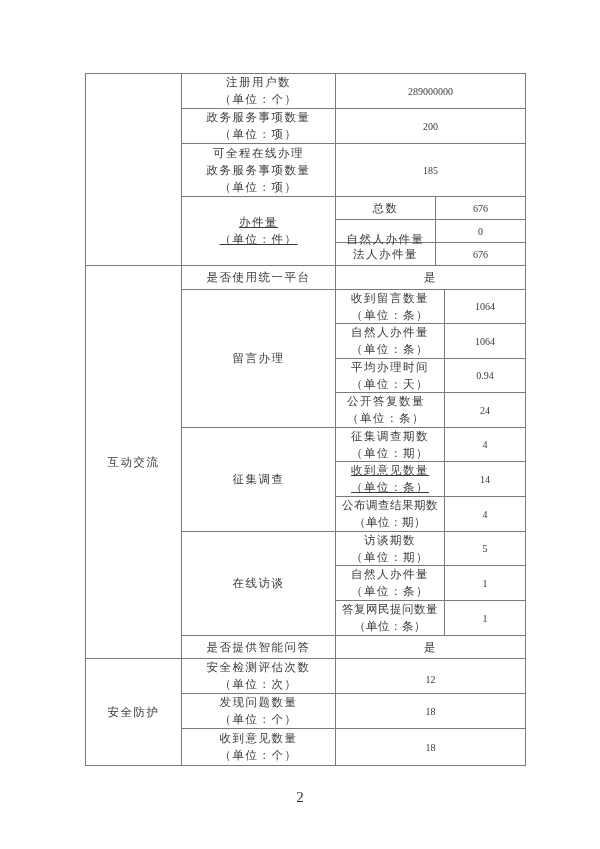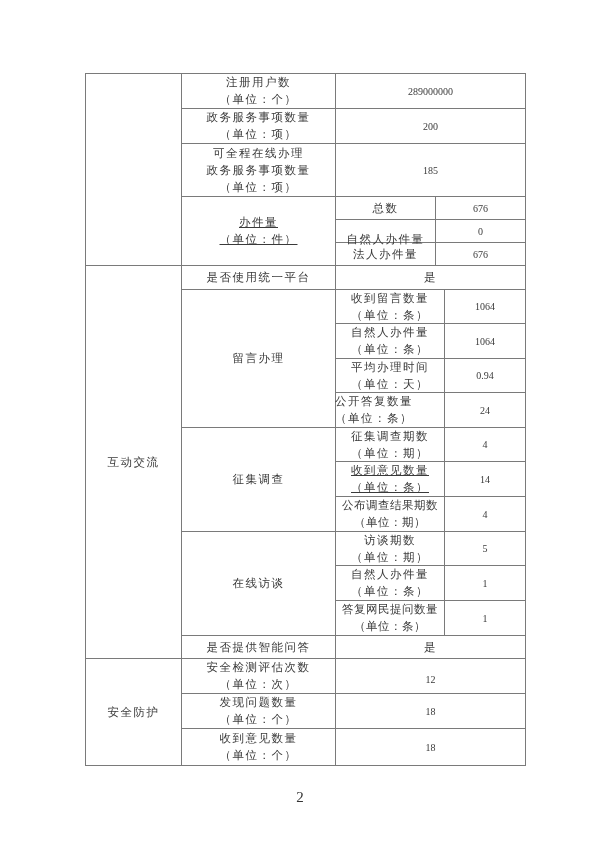--- a/index.html
+++ b/index.html
@@ -84,21 +84,21 @@
 <div class="cell" style="left:182px;top:290px;width:153px;height:137px;">留言办理</div>
 <div class="cell ml" style="left:336px;top:290px;width:108px;height:33px;">收到留言数量
 （单位：条）</div>
 <div class="cell num" style="left:445px;top:290px;width:80px;height:33px;">1064</div>
 <div class="cell ml" style="left:336px;top:324px;width:108px;height:34px;">自然人办件量
 （单位：条）</div>
 <div class="cell num" style="left:445px;top:324px;width:80px;height:34px;">1064</div>
 <div class="cell ml" style="left:336px;top:359px;width:108px;height:33px;">平均办理时间
 （单位：天）</div>
 <div class="cell num" style="left:445px;top:359px;width:80px;height:33px;">0.94</div>
-<div class="cell ml" style="left:320px;top:393px;width:108px;height:34px;font-family:Liberation Mono, monospace;">公开答复数量
+<div class="cell ml" style="left:332px;top:393px;width:108px;height:34px;font-family:Liberation Mono, monospace;">公开答复数量
 （单位：条）</div>
 <div class="cell num" style="left:445px;top:393px;width:80px;height:34px;">24</div>
 
 <div class="cell" style="left:182px;top:428px;width:153px;height:103px;">征集调查</div>
 <div class="cell ml" style="left:336px;top:428px;width:108px;height:33px;">征集调查期数
 （单位：期）</div>
 <div class="cell num" style="left:445px;top:428px;width:80px;height:33px;">4</div>
 <div class="cell ml" style="left:336px;top:462px;width:108px;height:34px;text-decoration:underline;">收到意见数量
 （单位：条）</div>
 <div class="cell num" style="left:445px;top:462px;width:80px;height:34px;">14</div>

